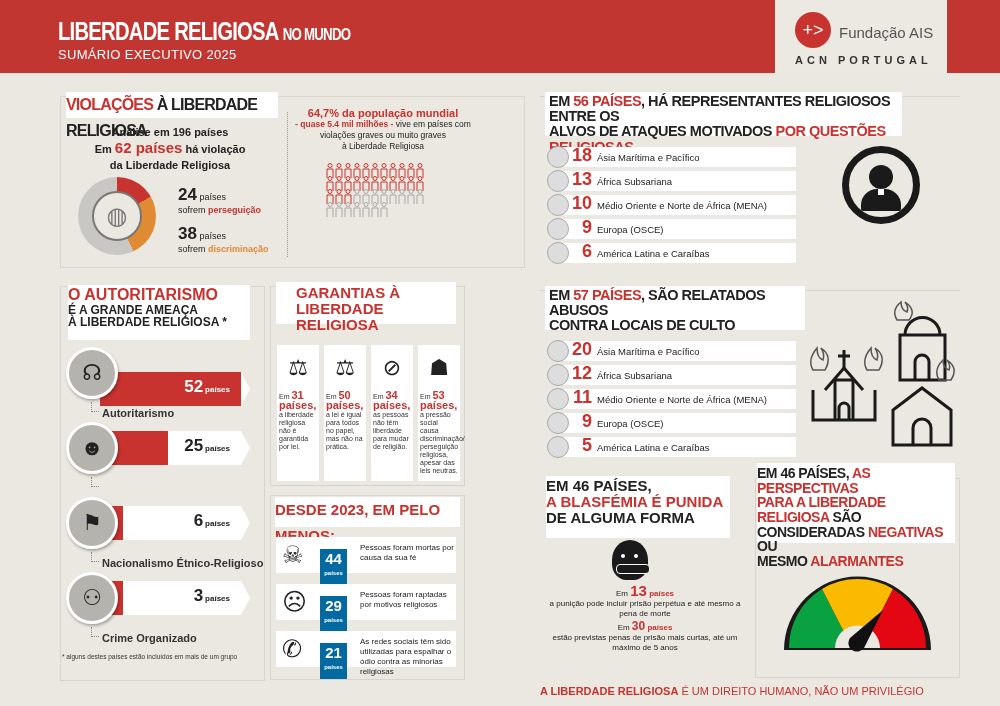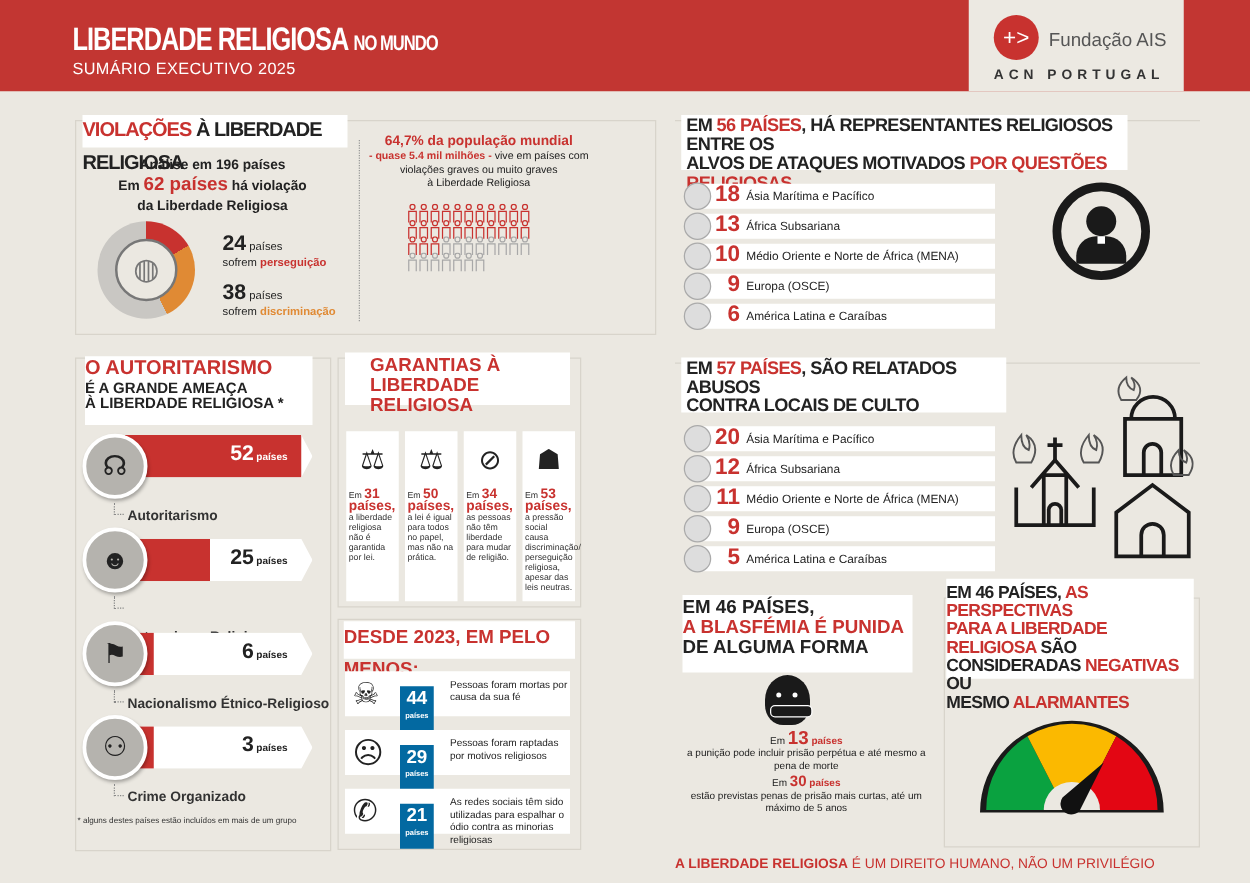--- a/index.html
+++ b/index.html
@@ -200,21 +200,21 @@
         <path d="M1 15 V6 H7 V15" fill="none" stroke="#a8a8a8" stroke-width="1"></path>
       </svg></span></div>
 
 <div class="panel" style="left:60px;top:286px;width:205px;height:395px"></div>
 <div class="titlebox" style="left:68px;top:285px;width:182px;height:55px;padding-top:2px">
   <div class="red" style="font-size:16px">O AUTORITARISMO</div>
   <div style="font-size:12px">É A GRANDE AMEAÇA</div>
   <div style="font-size:12px">À LIBERDADE RELIGIOSA *</div>
 </div>
 <div id="auth-items">
-    <div class="arrow" style="left:100px;top:348px;width:150px">
+    <div class="arrow" style="left:100px;top:372px;width:150px">
       <div class="fill" style="width:94%"></div>
       <div class="val" style="color:#fff"><span>52</span><small>países</small></div>
     </div>
     <div class="iconc" style="left:66px;top:347px">☊</div>
     <div class="abs" style="left:91px;top:402px;width:8px;height:10px;border-left:1px dotted #888;border-bottom:1px dotted #888"></div>
     <div class="cap" style="left:102px;top:407px">Autoritarismo</div>
     <div class="arrow" style="left:100px;top:431px;width:150px">
       <div class="fill" style="width:45.12%"></div>
       <div class="val" style="color:#222"><span>25</span><small>países</small></div>
     </div>

